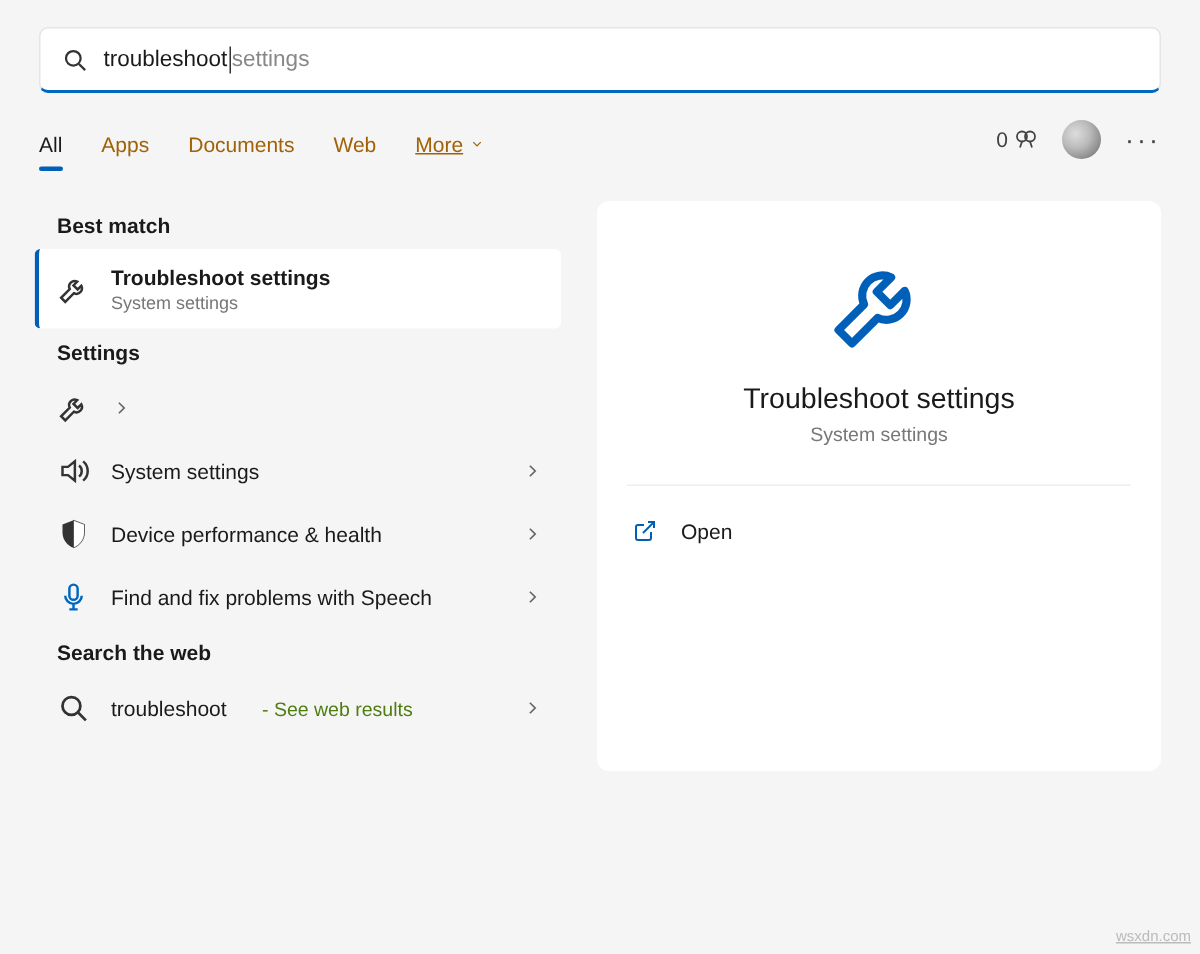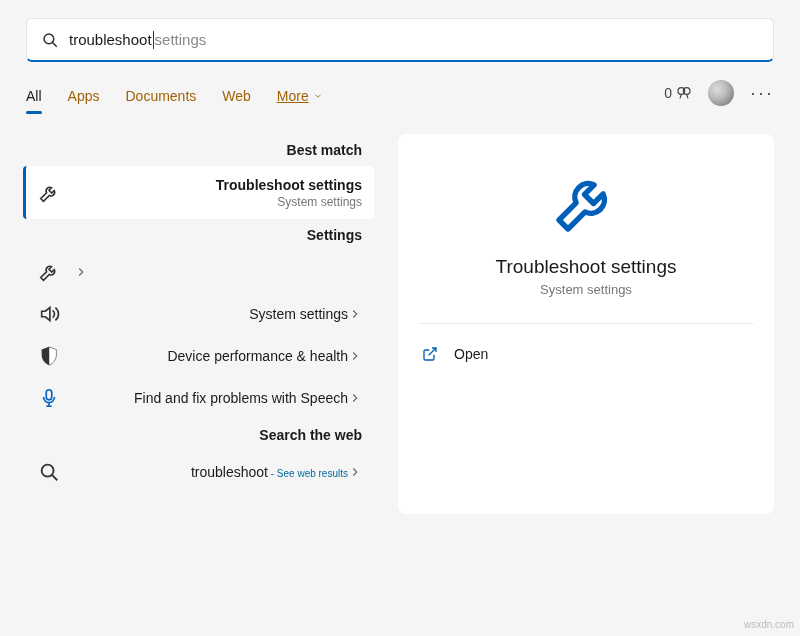--- a/index.html
+++ b/index.html
@@ -14,41 +14,41 @@
     .tabs-row { display: flex; align-items: flex-start; margin-top: 18px; height: 40px; }
     .tab { font-size: 14px; color: #a16207; padding: 8px 0; margin-right: 26px; cursor: pointer; position: relative; }
     .tab.active { color: #1a1a1a; font-weight: 400; }
     .tab.active::after { content: ''; position: absolute; left: 0; right: 0; bottom: -2px; height: 3px; background: #005fb8; border-radius: 2px; }
     .tab-more { display: flex; align-items: center; text-decoration: underline; }
     .tab-more svg { width: 10px; height: 10px; margin-left: 4px; }
     .right-icons { margin-left: auto; display: flex; align-items: center; gap: 16px; }
     .points { display: flex; align-items: center; font-size: 14px; color: #444; gap: 4px; }
     .avatar { width: 26px; height: 26px; border-radius: 50%; background: radial-gradient(circle at 35% 35%, #ddd 0%, #bbb 40%, #666 100%); }
     .more-dots { font-size: 18px; letter-spacing: 2px; color: #444; cursor: pointer; }
-    .main { display: flex; margin-top: 14px; gap: 24px; text-align: right; }
+    .main { display: flex; margin-top: 14px; gap: 24px; }
     .left { flex: 0 0 348px; }
     .right { flex: 1; background: #fff; border-radius: 8px; padding: 32px 20px 20px 20px; min-height: 380px; }
     .section-header { font-size: 14px; font-weight: 600; padding: 8px 12px; color: #1a1a1a; }
     .result { display: flex; align-items: center; padding: 10px 12px; border-radius: 4px; cursor: pointer; }
     .result.selected { background: #fff; border-left: 3px solid #005fb8; margin-left: -3px; }
     .result-icon { width: 22px; height: 22px; margin-right: 14px; flex-shrink: 0; display: flex; align-items: center; justify-content: center; color: #333; }
     .result-body { flex: 1; min-width: 0; }
     .result-title { font-size: 14px; color: #1a1a1a; line-height: 1.3; }
     .result-title b { font-weight: 600; }
     .result-sub { font-size: 12px; color: #777; margin-top: 1px; }
     .chevron { width: 14px; height: 14px; color: #666; flex-shrink: 0; }
-    .web-sub { font-size: 10px; color: #0369a1; }
+    .web-sub { font-size: 13px; color: #4d7c0f; padding-left: 20px; }
     .panel-center { display: flex; flex-direction: column; align-items: center; }
     .big-icon { width: 72px; height: 72px; color: #005fb8; margin-bottom: 18px; }
     .panel-title { font-size: 19px; font-weight: 400; color: #1a1a1a; margin-bottom: 4px; }
     .panel-sub { font-size: 13px; color: #777; }
     .divider { height: 1px; background: #eee; margin: 26px 0 14px 0; }
     .action-row { display: flex; align-items: center; padding: 8px 4px; font-size: 14px; cursor: pointer; }
     .action-row .ext-icon { width: 16px; height: 16px; color: #005fb8; margin-right: 16px; }
-    .watermark { position: fixed; right: 6px; bottom: 6px; font-size: 10px; color: #bbb; }
+    .watermark { position: fixed; right: 6px; bottom: 6px; font-size: 10px; color: #bbb; text-decoration: underline; }
   </style>
 </head>
 <body>
 
 <div class="container">
   <div class="search-box">
     <svg class="search-icon" viewBox="0 0 24 24" fill="none" stroke="currentColor" stroke-width="2">
         <circle cx="10.5" cy="10.5" r="6.5"></circle>
         <line x1="15.5" y1="15.5" x2="21" y2="21"></line>
       </svg>

